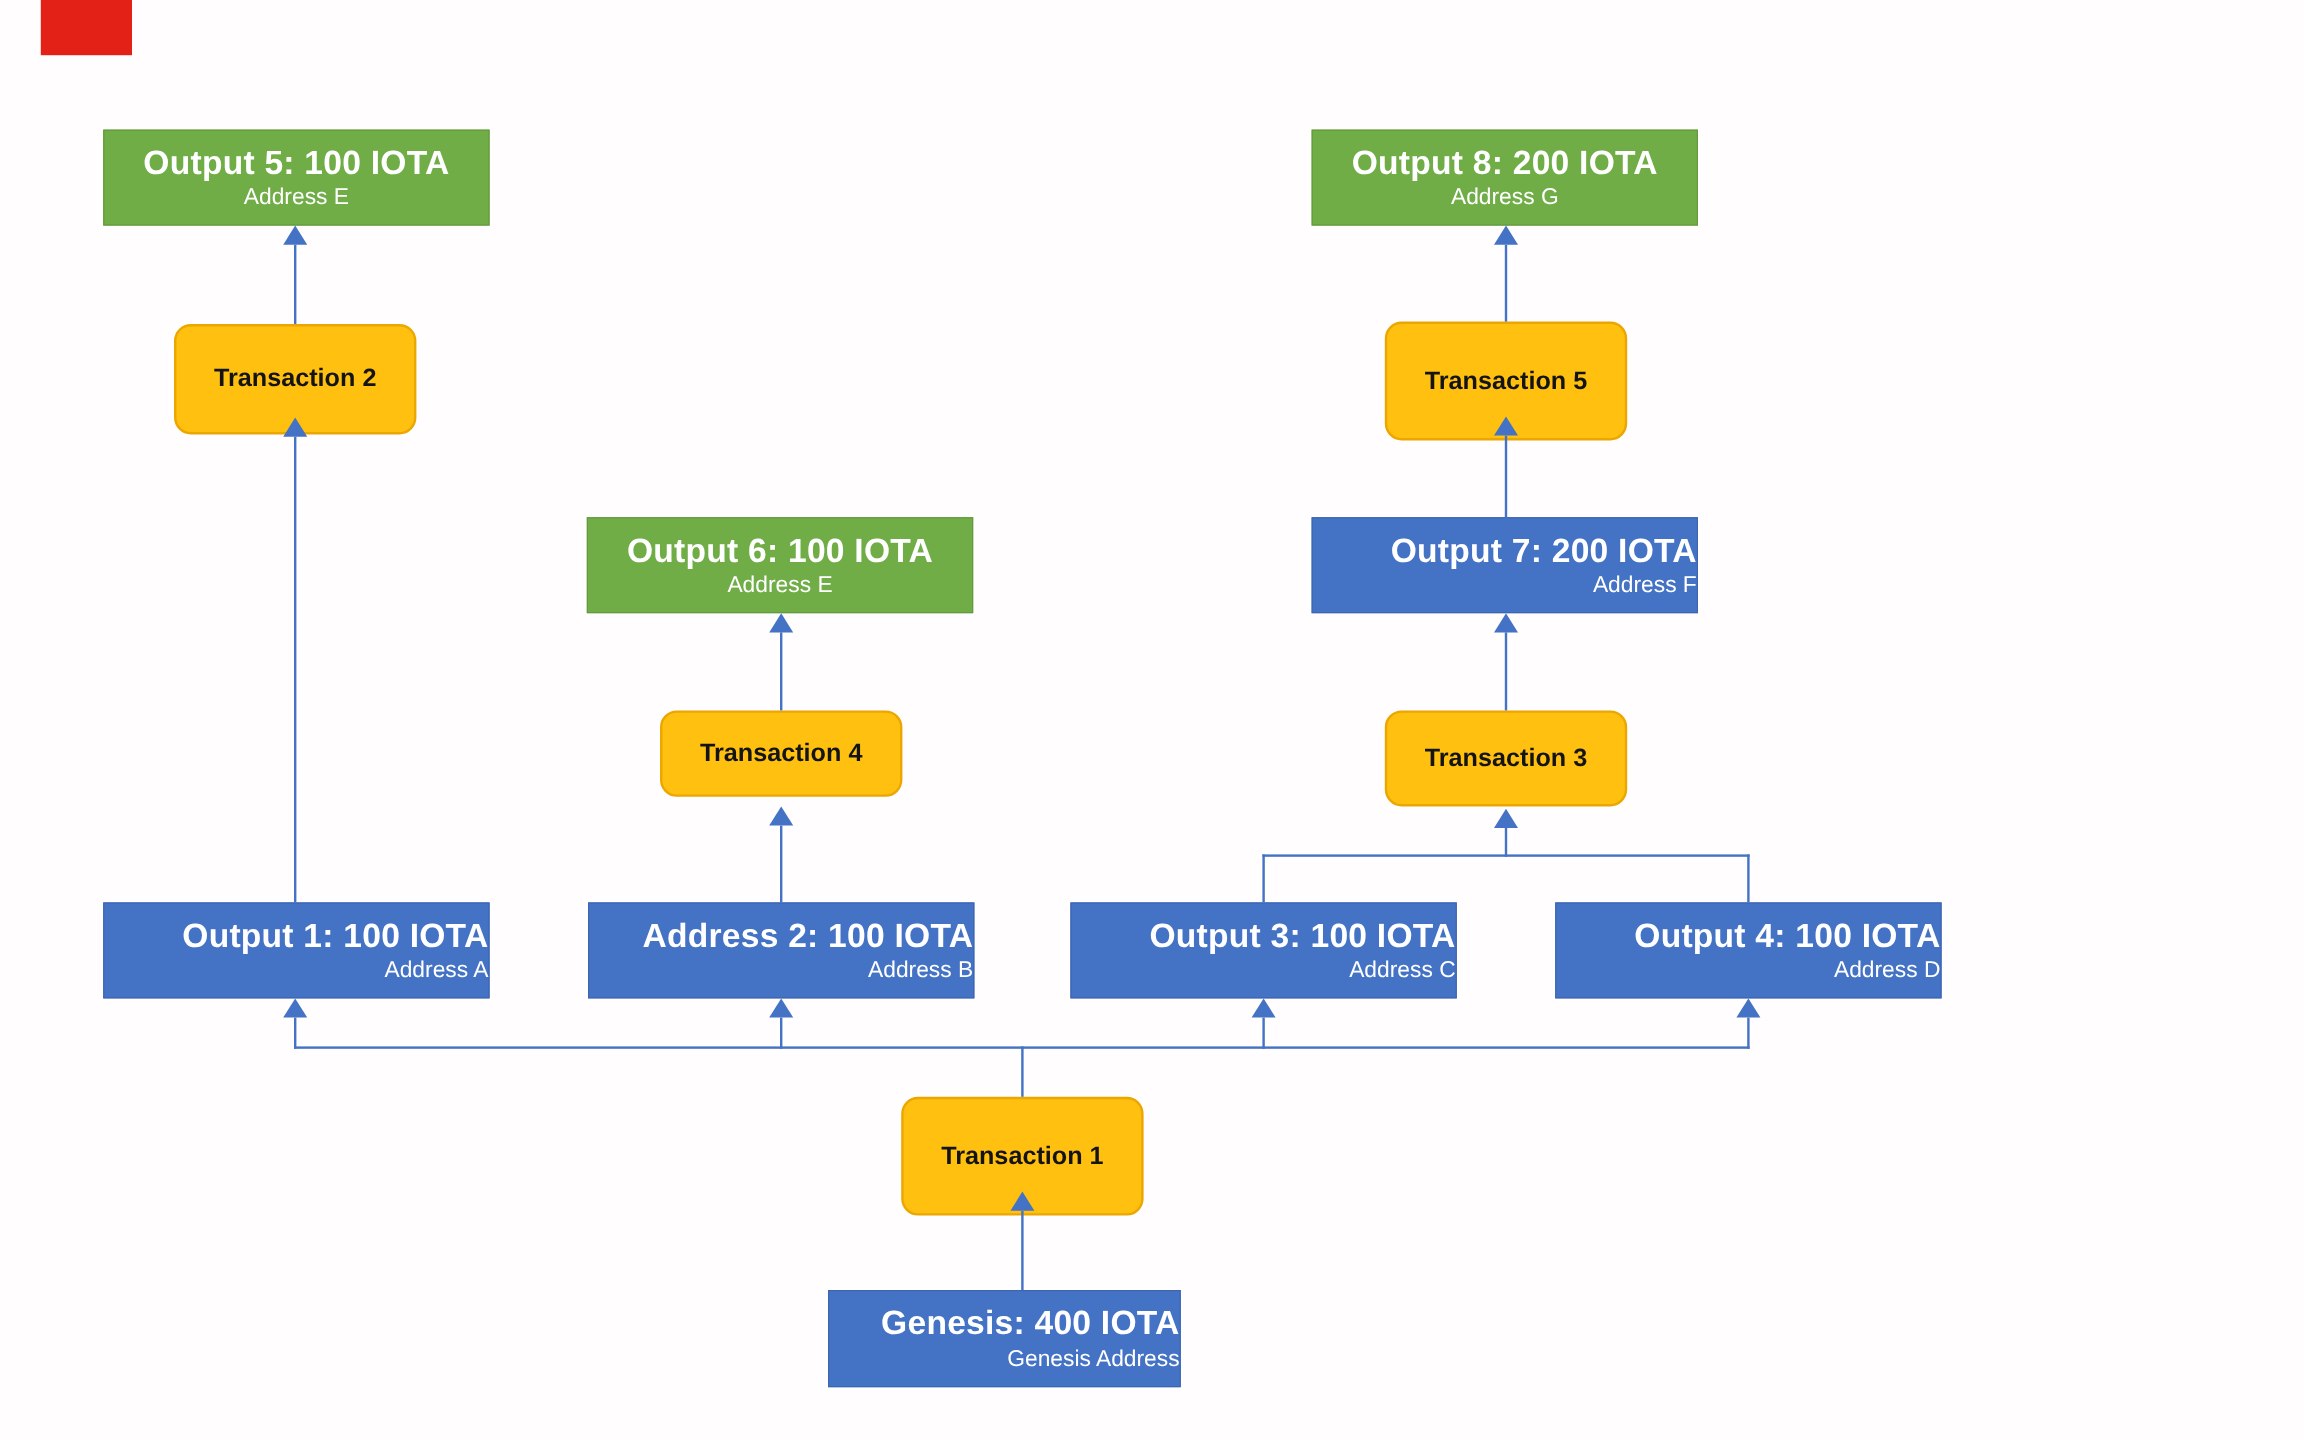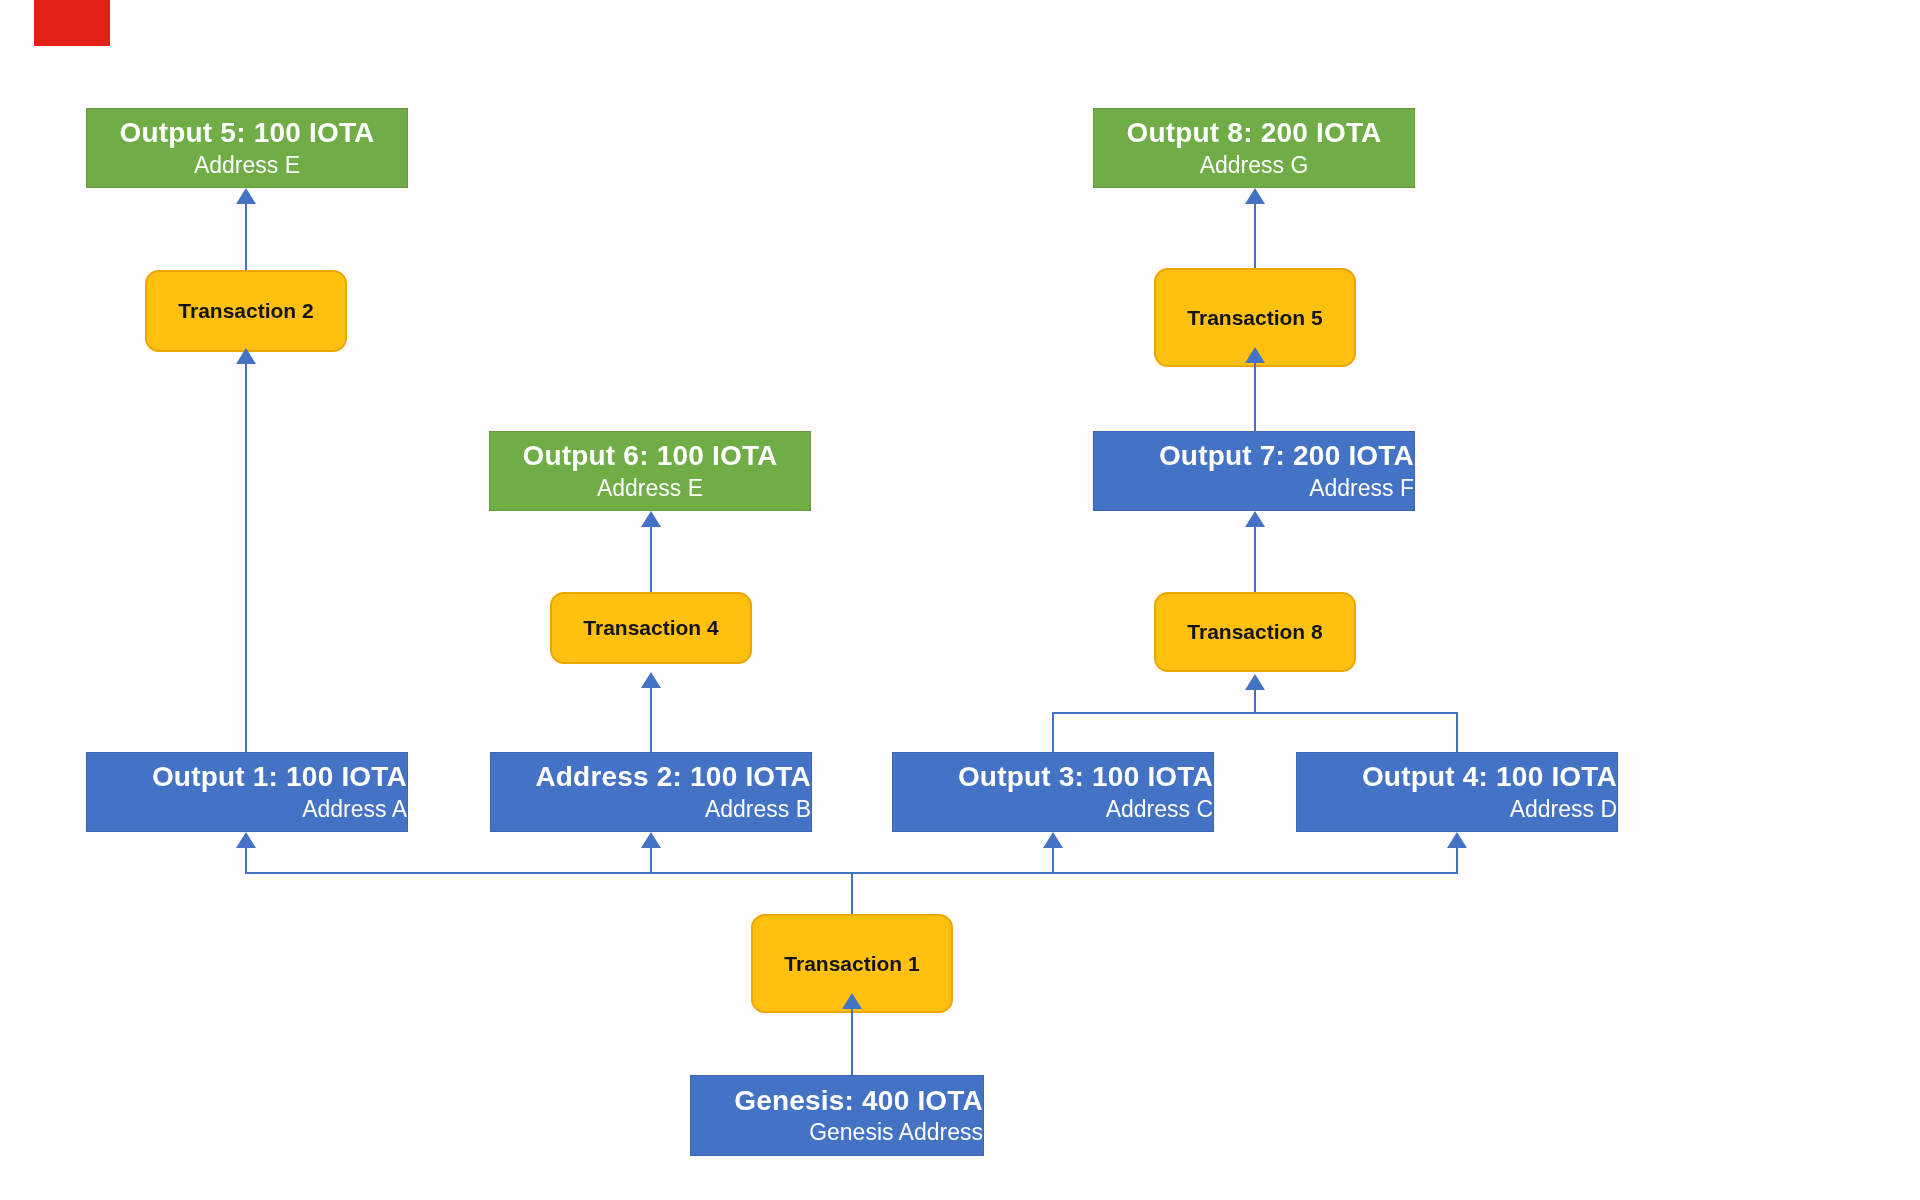--- a/index.html
+++ b/index.html
@@ -9,21 +9,21 @@
   }
   .red-marker{position:absolute;left:34px;top:0;width:76px;height:46px;background:#e42117;}
   .node{
     position:absolute;display:flex;flex-direction:column;justify-content:center;align-items:center;
     text-align:center;box-sizing:border-box;
   }
   .output{width:322px;height:80px;color:#ffffff;}
   .blue{background:#4472C4;border:1px solid #3c66b2;align-items:flex-end;}
   .green{background:#70AD47;border:1px solid #639а3e;border:1px solid #639a3e;}
   .title{font-size:28px;font-weight:600;line-height:1.12;letter-spacing:0.2px;}
-  .sub{font-size:23px;font-weight:400;margin-top:3px;}
+  .sub{font-size:19px;font-weight:400;margin-top:3px;}
   .tx{
     width:202px;height:99px;background:#FFC010;border:2px solid #eca600;border-radius:14px;
     color:#141414;
   }
   .tx-label{font-size:21px;font-weight:600;}
   .v{position:absolute;width:2px;background:#4472C4;}
   .h{position:absolute;height:2px;background:#4472C4;}
   .arr{
     position:absolute;width:0;height:0;
     border-left:10px solid transparent;border-right:10px solid transparent;
@@ -75,34 +75,34 @@
   <div class="node output blue" style="left:1296px;top:752px">
     <div class="title">Output 4: 100 IOTA</div>
     <div class="sub">Address D</div>
   </div>
 
   <div class="node output blue" style="left:690px;top:1075px;width:294px;height:81px">
     <div class="title">Genesis: 400 IOTA</div>
     <div class="sub">Genesis Address</div>
   </div>
 
-  <div class="node tx" style="left:145px;top:270px;height:82px">
+  <div class="node tx" style="left:145px;top:270px;height:92px">
     <div class="tx-label">Transaction 2</div>
   </div>
 
   <div class="node tx" style="left:1154px;top:268px">
     <div class="tx-label">Transaction 5</div>
   </div>
 
   <div class="node tx" style="left:550px;top:592px;height:72px">
     <div class="tx-label">Transaction 4</div>
   </div>
 
   <div class="node tx" style="left:1154px;top:592px;height:80px">
-    <div class="tx-label">Transaction 8</div>
+    <div class="tx-label">Transaction 3</div>
   </div>
 
   <div class="node tx" style="left:751px;top:914px">
     <div class="tx-label">Transaction 1</div>
   </div>
 
   <div class="v" style="left:851px;top:1009px;height:66px"></div>
   <div class="arr" style="left:842px;top:993px"></div>
 
   <div class="v" style="left:851px;top:872px;height:42px"></div>

